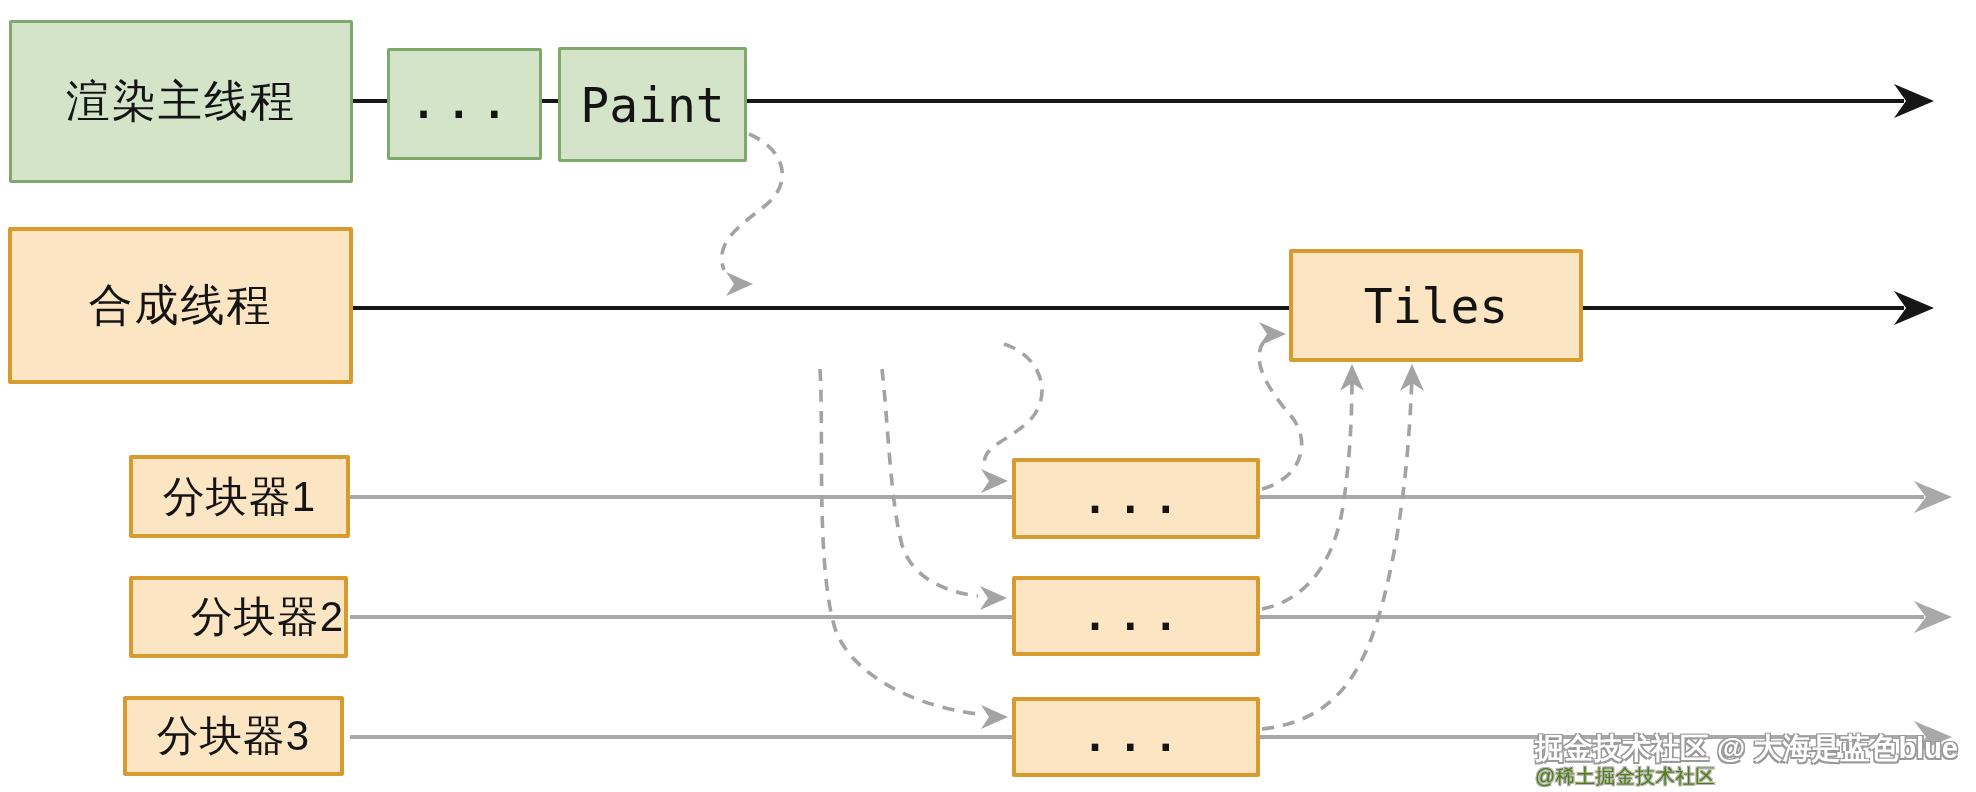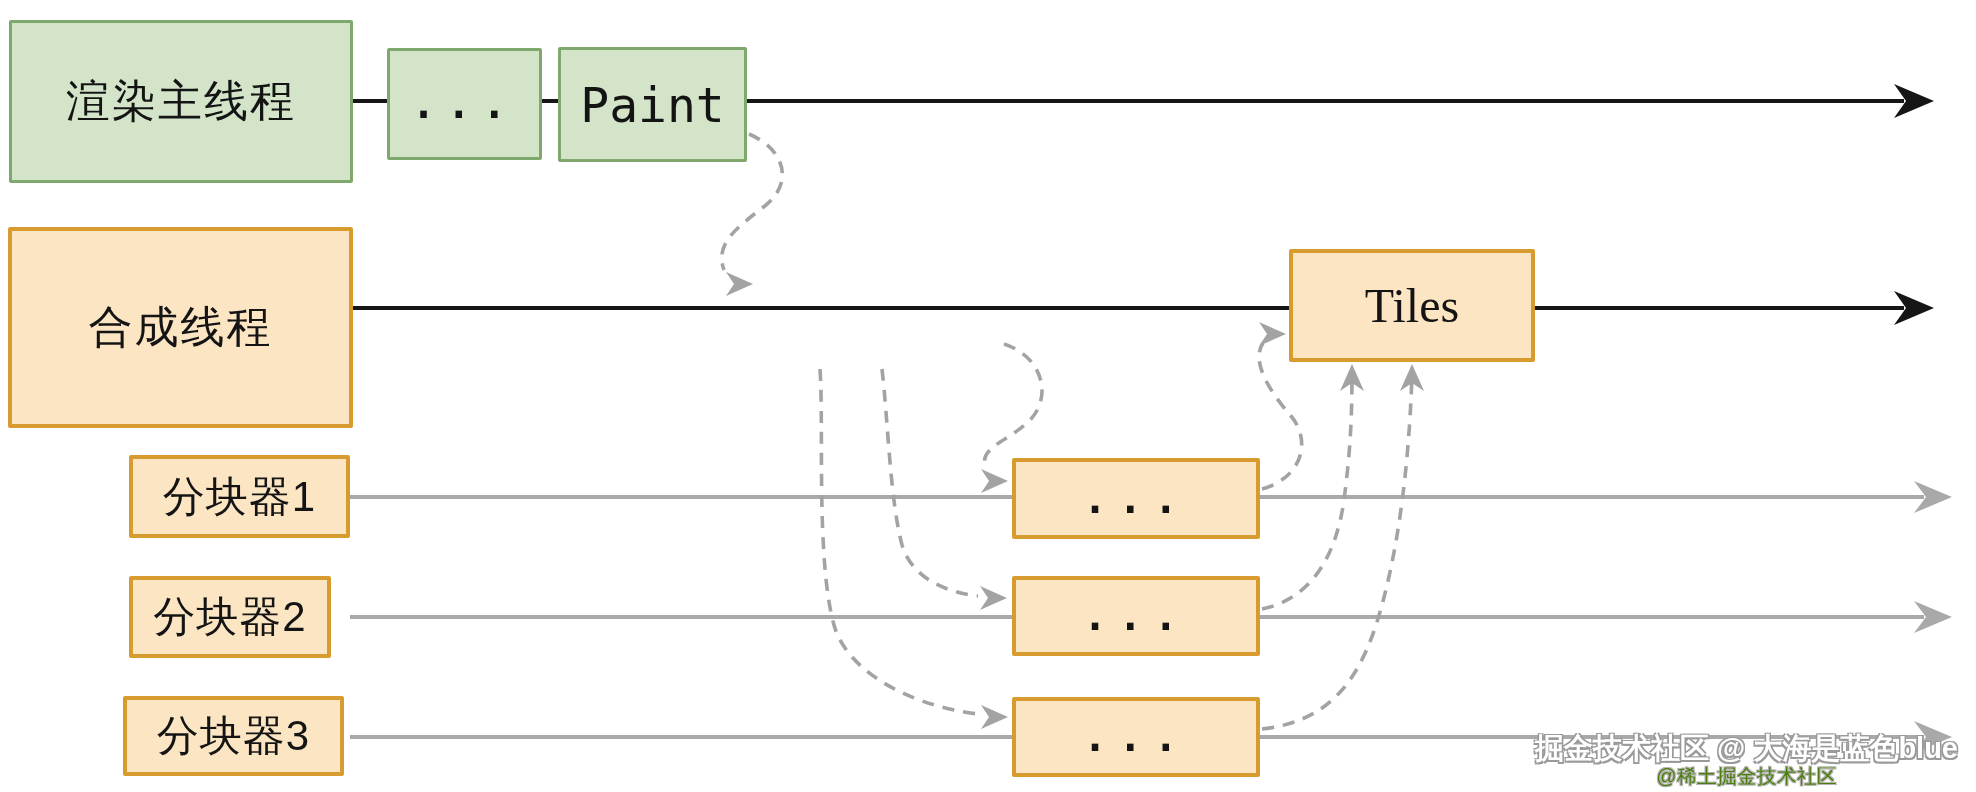--- a/index.html
+++ b/index.html
@@ -14,21 +14,21 @@
   .dash-head{fill:var(--dash);stroke:none;}
   .box{position:absolute;z-index:2;display:flex;align-items:center;justify-content:center;
        box-sizing:border-box;border-radius:2px;color:var(--text);}
   .green{background:var(--green_fill);border:3.5px solid var(--green_border);}
   .orange{background:var(--orange_fill);border:4px solid var(--orange_border);}
   .cjk{font-size:44px;letter-spacing:2px;}
   .cjk-sm{font-size:42px;letter-spacing:1px;}
   .mono{font-family:"DejaVu Sans Mono","Liberation Mono",monospace;font-size:48px;}
   .dots{font-family:"DejaVu Sans Mono","Liberation Mono",monospace;font-size:40px;
         letter-spacing:0.28em;font-weight:bold;}
-  #watermark{position:absolute;right:18px;bottom:4px;z-index:5;text-align:center;line-height:1.15;}
+  #watermark{position:absolute;right:18px;bottom:4px;z-index:5;text-align:left;line-height:1.15;}
   #wm1{font-size:29px;font-weight:bold;color:#fff;
        text-shadow:-1.5px -1.5px 0 #9a9a9a,1.5px -1.5px 0 #9a9a9a,-1.5px 1.5px 0 #9a9a9a,1.5px 1.5px 0 #9a9a9a;}
   #wm2{font-size:20px;color:#4d7c0f;
        text-shadow:-1px -1px 0 #b5b5b5,1px -1px 0 #b5b5b5,-1px 1px 0 #b5b5b5,1px 1px 0 #b5b5b5;}
 </style>
 </head>
 <body>
 
 <div id="canvas">
 
@@ -70,35 +70,35 @@
   <div class="box green cjk" style="left:9px;top:20px;width:344px;height:163px;">
     <span>渲染主线程</span>
   </div>
   <div class="box green dots" style="left:387px;top:48px;width:155px;height:112px;">
     <span>...</span>
   </div>
   <div class="box green mono" style="left:558px;top:47px;width:189px;height:115px;">
     <span>Paint</span>
   </div>
 
-  <div class="box orange cjk" style="left:8px;top:227px;width:345px;height:201px;">
+  <div class="box orange cjk" style="left:8px;top:227px;width:345px;height:157px;">
     <span>合成线程</span>
   </div>
-  <div class="box orange mono" style="left:1289px;top:249px;width:246px;height:113px;font-family:Liberation Serif, serif;">
+  <div class="box orange mono" style="left:1289px;top:249px;width:294px;height:113px;">
     <span>Tiles</span>
   </div>
 
   <div class="box orange cjk-sm" style="left:129px;top:455px;width:221px;height:83px;">
     <span>分块器1</span>
   </div>
   <div class="box orange dots" style="left:1012px;top:458px;width:248px;height:81px;">
     <span>...</span>
   </div>
 
-  <div class="box orange cjk-sm" style="left:129px;top:576px;width:202px;height:82px;">
+  <div class="box orange cjk-sm" style="left:129px;top:576px;width:219px;height:82px;justify-content:flex-end;">
     <span>分块器2</span>
   </div>
   <div class="box orange dots" style="left:1012px;top:576px;width:248px;height:80px;">
     <span>...</span>
   </div>
 
   <div class="box orange cjk-sm" style="left:123px;top:696px;width:221px;height:80px;">
     <span>分块器3</span>
   </div>
   <div class="box orange dots" style="left:1012px;top:697px;width:248px;height:80px;">

